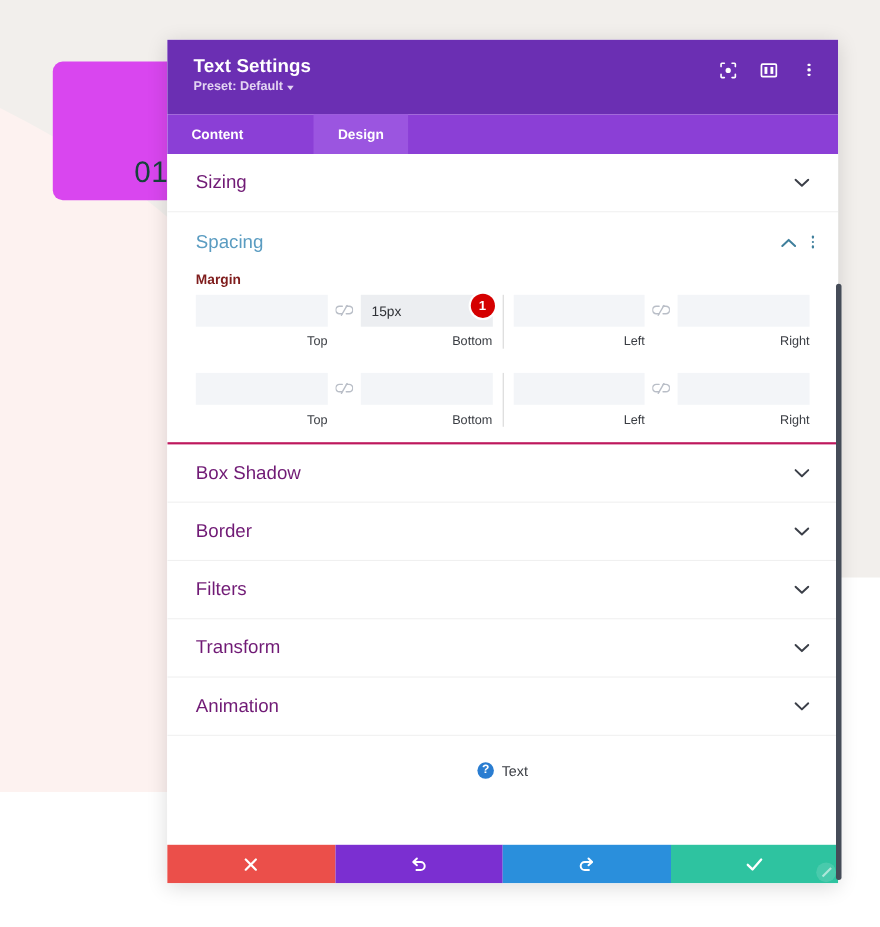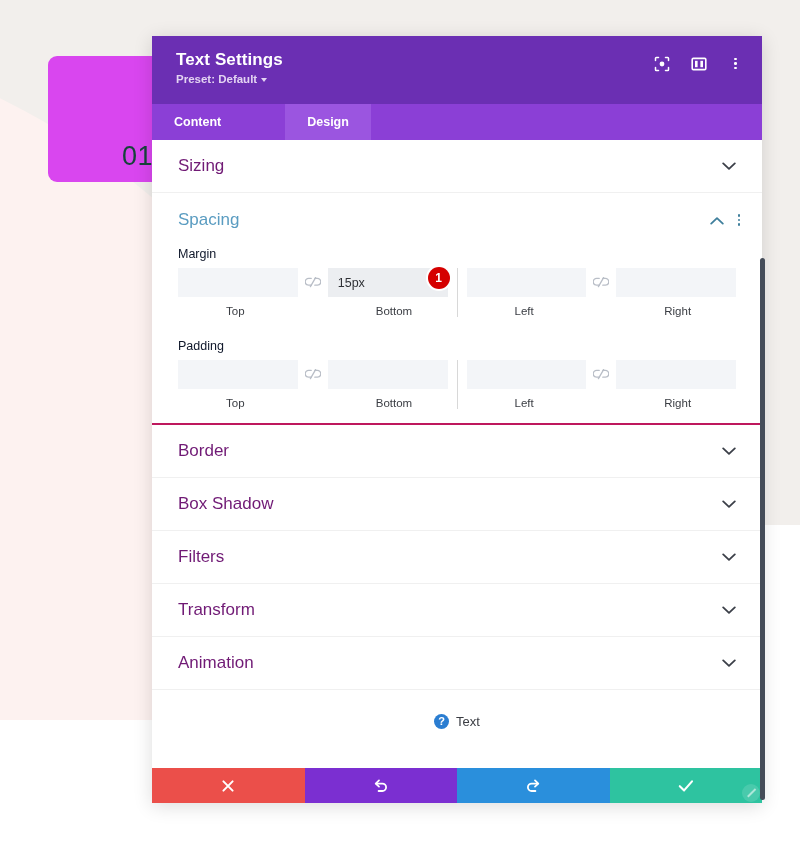--- a/index.html
+++ b/index.html
@@ -188,22 +188,22 @@
   .dots-v {
     display: flex; flex-direction: column; gap: 2px;
     cursor: pointer;
   }
   .dots-v i { width: 2.5px; height: 2.5px; background: #3f7f9c; border-radius: 50%; display: block; }
   .dots-v.white i { background: #ffffff; }
 
   .field-group { padding: 0 26px; }
   .field-label {
     font-size: 12.5px;
-    font-weight: normal;
-    color: #0f172a;
+    font-weight: bold;
+    color: #7f1d1d;
     margin-bottom: 7px;
   }
   .quad-row {
     display: flex;
     align-items: stretch;
     gap: 0;
   }
   .quad-half {
     display: flex;
     align-items: center;
@@ -213,21 +213,21 @@
   .quad-divider {
     width: 1px;
     background: #d8d8d8;
     margin: 0 9px;
     align-self: stretch;
   }
   .cell {
     flex: 1 1 0;
     display: flex;
     flex-direction: column;
-    align-items: flex-start;
+    align-items: flex-end;
     position: relative;
   }
   .cell input {
     width: 100%;
     height: 29px;
     border: none;
     background: #f3f5f8;
     font-size: 12.5px;
     color: #2f3136;
     padding: 0 10px;
@@ -470,21 +470,20 @@
                 <input type="text" value="" style="">
                 <span class="cap">Right</span>
               </div>
             </div>
           </div>
         </div>
 
         <div class="spacer-gap"></div>
 
         <div class="field-group">
-          <div class="field-label">Padding</div>
           <div class="quad-row">
             <div class="quad-half">
               <div class="cell">
                 <input type="text" value="" style="">
                 <span class="cap">Top</span>
               </div>
               <div class="linkicon">
                 <svg width="16" height="11" viewBox="0 0 16 11" fill="none">
                   <path d="M6.2 1.4H3.6A3.4 3.4 0 0 0 3.6 8.2h2.6" stroke="#b9bec7" stroke-width="1.3" stroke-linecap="round"></path>
                   <path d="M9.8 1.4h2.6a3.4 3.4 0 0 1 0 6.8H9.8" stroke="#b9bec7" stroke-width="1.3" stroke-linecap="round"></path>
@@ -512,29 +511,29 @@
               <div class="cell">
                 <input type="text" value="" style="">
                 <span class="cap">Right</span>
               </div>
             </div>
           </div>
         </div>
       </div>
 
       <div class="section-row">
-        <span class="sec-title">Border</span>
+        <span class="sec-title">Box Shadow</span>
         <span class="chev">
           <svg width="14" height="9" viewBox="0 0 14 9" fill="none">
             <path d="M1.2 1.4L7 6.9l5.8-5.5" stroke="#3b3f48" stroke-width="1.8" stroke-linecap="round" stroke-linejoin="round"></path>
           </svg>
         </span>
       </div>
       <div class="section-row">
-        <span class="sec-title">Box Shadow</span>
+        <span class="sec-title">Border</span>
         <span class="chev">
           <svg width="14" height="9" viewBox="0 0 14 9" fill="none">
             <path d="M1.2 1.4L7 6.9l5.8-5.5" stroke="#3b3f48" stroke-width="1.8" stroke-linecap="round" stroke-linejoin="round"></path>
           </svg>
         </span>
       </div>
       <div class="section-row">
         <span class="sec-title">Filters</span>
         <span class="chev">
           <svg width="14" height="9" viewBox="0 0 14 9" fill="none">

